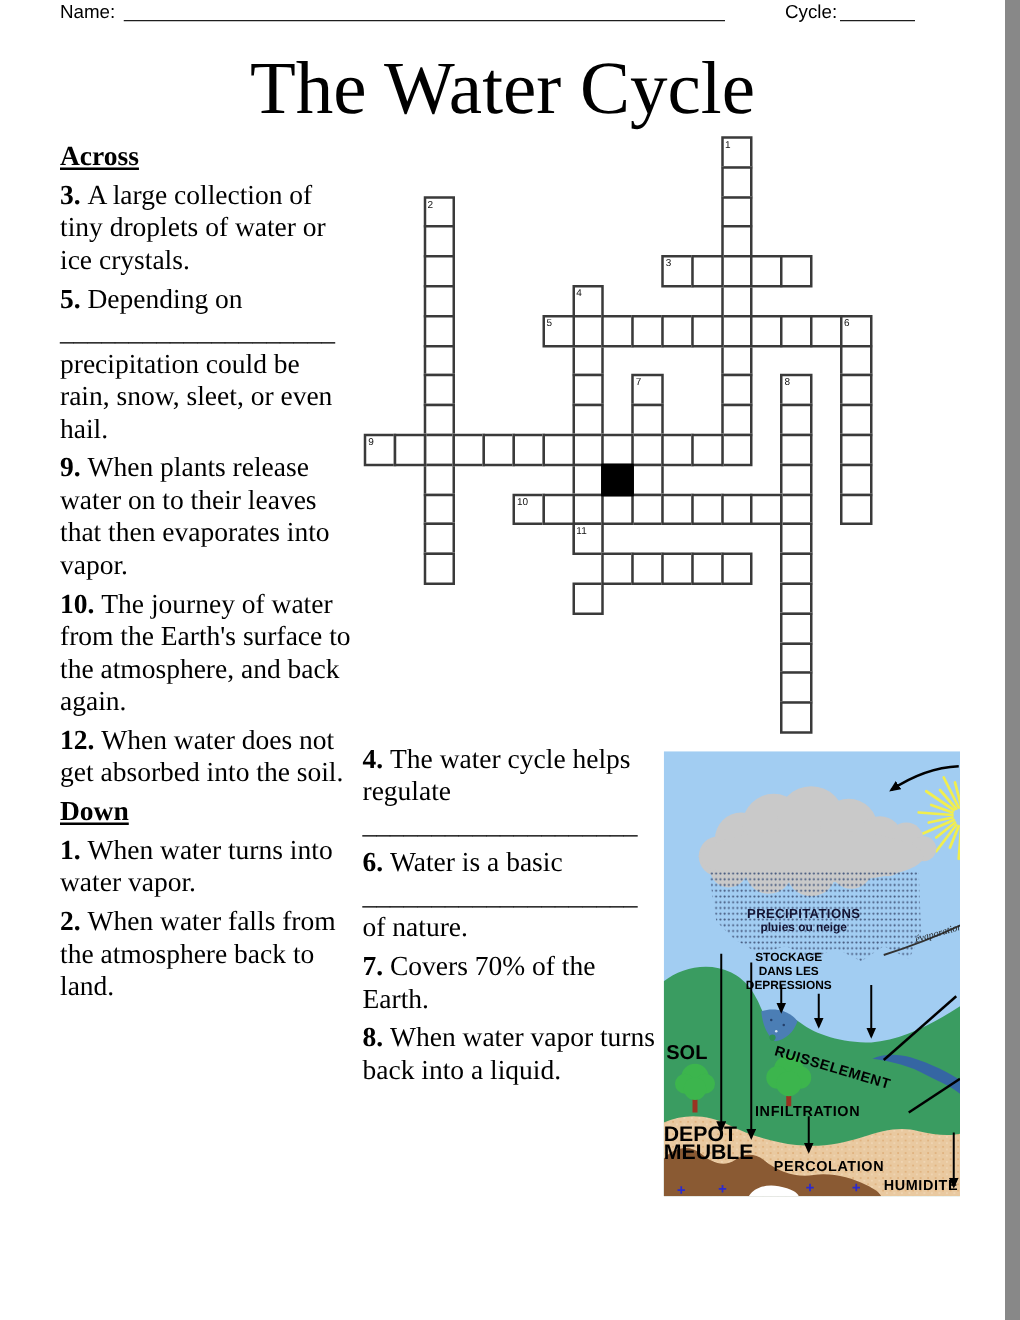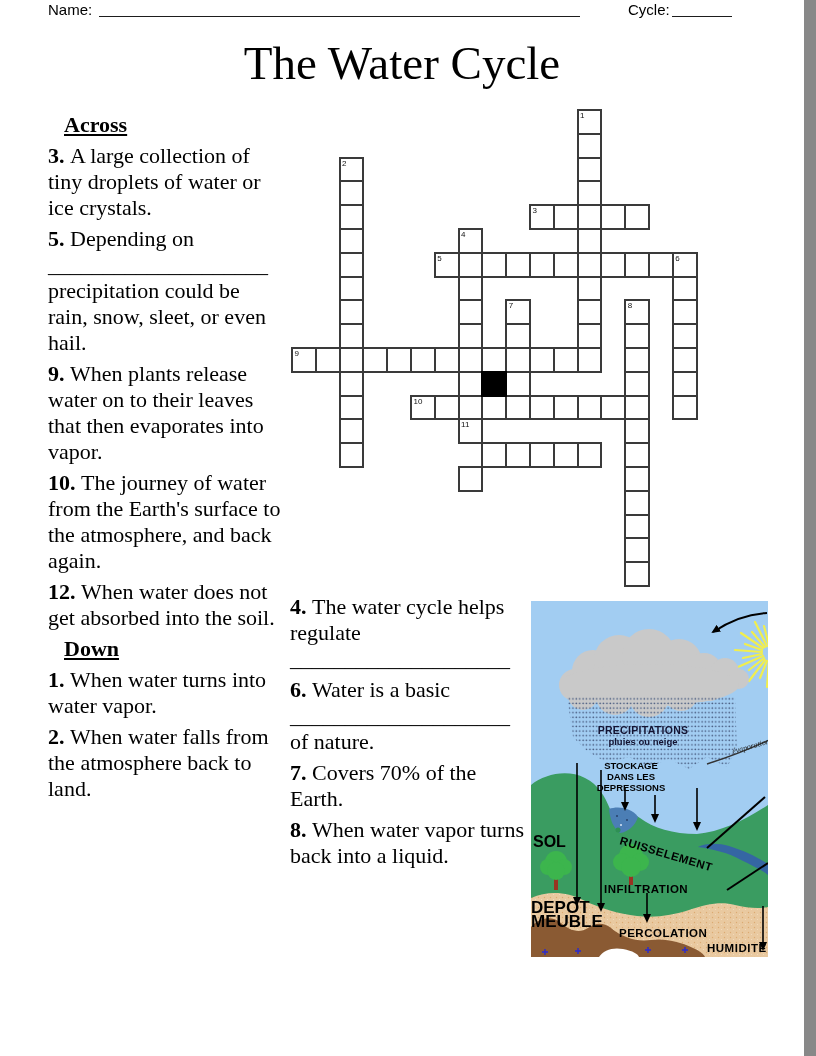--- a/index.html
+++ b/index.html
@@ -7,26 +7,26 @@
         font-family:"Liberation Serif",serif;color:#000;}
   
   .hdr-label{position:absolute;font-family:"Liberation Sans",sans-serif;font-size:15px;top:1px;}
   .hdr-line{position:absolute;height:0;border-bottom:1.5px solid #1d1d1d;top:16px;}
   #name-label{left:48px;}
   #name-line{left:99px;width:481px;}
   #date-label{left:628px;}
   #date-line{left:672px;width:60px;}
   
   #title{position:absolute;left:0;top:36px;width:100%;text-align:center;
-         font-size:47px;font-family:"Liberation Serif",serif;}
+         font-size:60px;font-family:"Liberation Serif",serif;}
   
   .clue-col{position:absolute;font-size:22px;line-height:26px;}
   #left-col{left:48px;top:112px;width:233px;}
   #mid-col{left:290px;top:594px;width:240px;}
-  .clue-heading{font-weight:bold;text-decoration:underline;margin:0 0 5px 16px;}
+  .clue-heading{font-weight:bold;text-decoration:underline;margin:0 0 5px 0;}
   .clue{margin:0 0 5px 0;word-wrap:break-word;}
   .clue b{font-weight:bold;}
   
   #grid .cell{position:absolute;box-sizing:border-box;background:#fff;border:2px solid #3a3a3a;}
   #grid .cell.black{background:#000;border-color:#000;}
   .cellnum{position:absolute;top:0;left:1.5px;font-size:8px;line-height:9px;
            font-family:"Liberation Sans",sans-serif;color:#111;}
   
   #illustration{position:absolute;left:531px;top:601px;}
   .illu-label{font-family:"Liberation Sans",sans-serif;font-weight:bold;}

